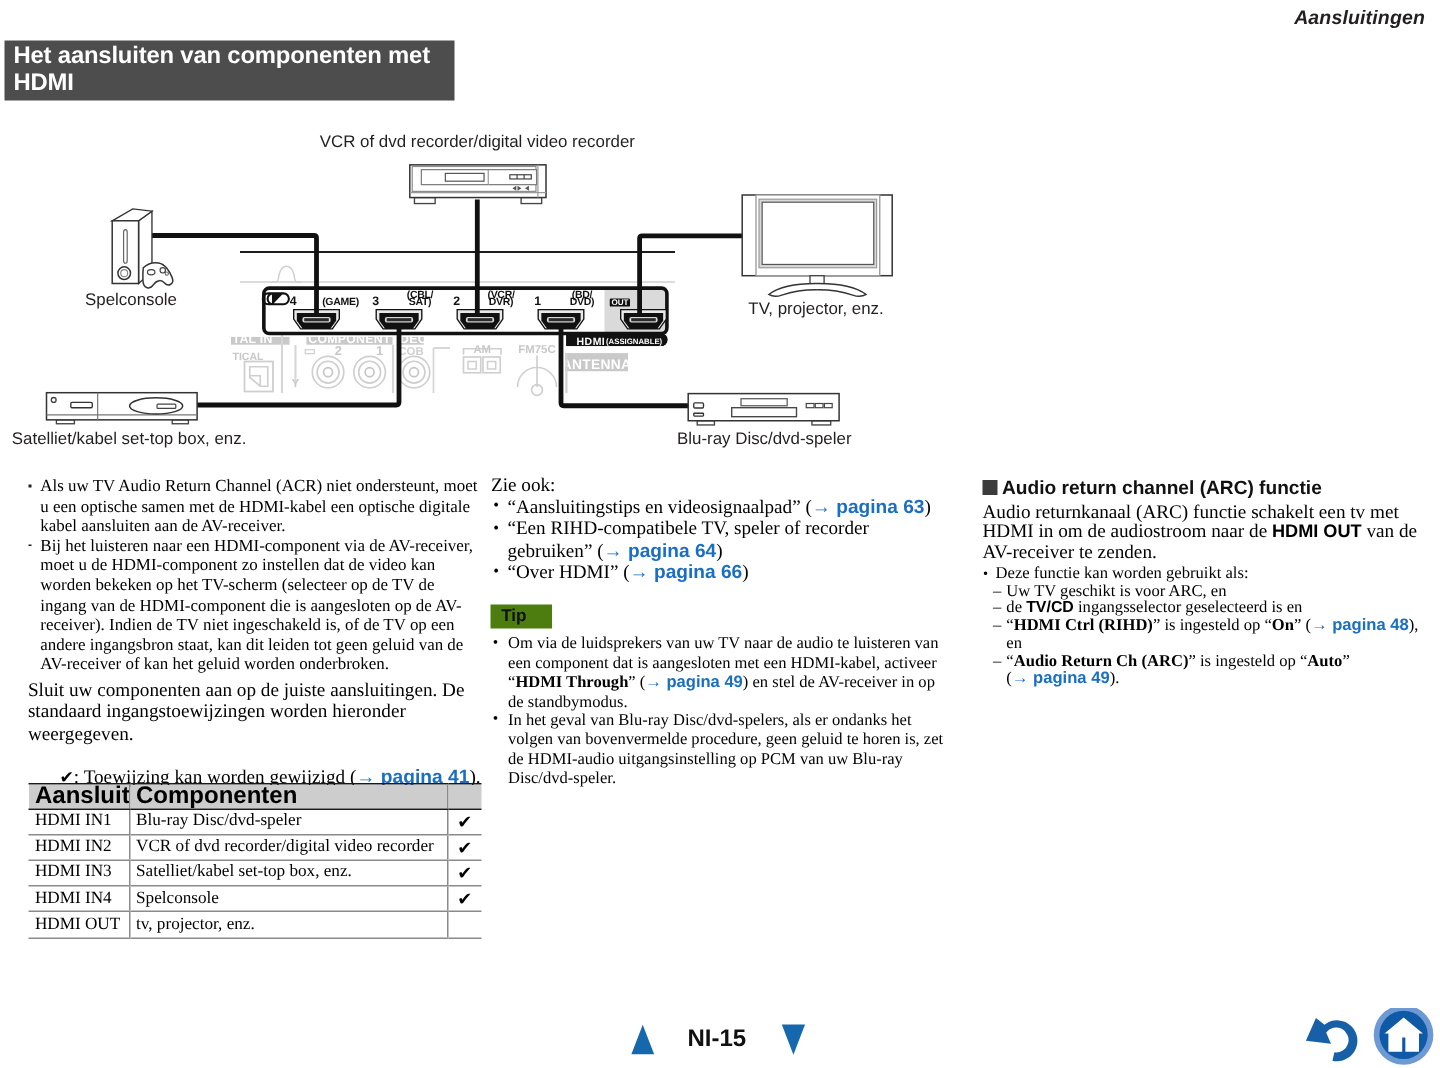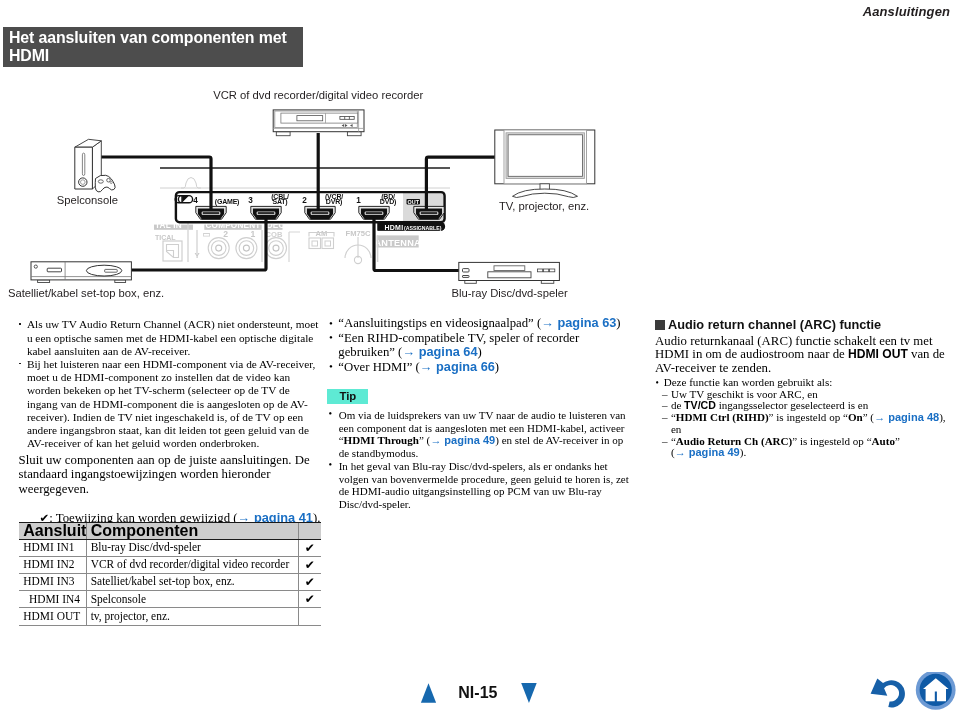--- a/index.html
+++ b/index.html
@@ -48,23 +48,23 @@
 
   
   .m-lead{font-size:12.8px;line-height:14.6px;}
   .m-bul{position:relative;padding-left:11px;font-size:12.75px;line-height:14.55px;}
   .m-bul .bd{position:absolute;left:1.6px;top:-0.5px;font-size:11px;}
   .m-bul.sm{font-size:11.04px;line-height:12.75px;padding-left:11.4px;}
   .m-bul.sm .bd{left:1.2px;top:-0.6px;font-size:10.4px;}
 
   
   .tagwrap{margin-top:8.4px;margin-bottom:4.3px;line-height:0;}
-  .tag{display:inline-block;background:#5eead4;font-family:"Liberation Sans",sans-serif;
+  .tag{display:inline-block;background:#4d7c0f;font-family:"Liberation Sans",sans-serif;
        font-weight:700;font-size:11.4px;color:#111;padding:3.4px 6.8px 2.6px 6.8px;line-height:9.8px;
-       text-align:center;min-width:27.5px;}
+       text-align:left;min-width:27.5px;}
 
   
   .rhead{font-family:"Liberation Sans",sans-serif;font-weight:700;font-size:12.75px;color:#111;
          line-height:14px;white-space:nowrap;}
   .sq{display:inline-block;width:9.5px;height:9.5px;background:#3b3b3b;margin-right:3.5px;vertical-align:-0.5px;}
   .r-body{font-size:12.8px;line-height:13.2px;margin-top:3.2px;}
   .r-body .sans{font-family:"Liberation Sans",sans-serif;font-weight:700;font-size:12.1px;}
   .r-bul{position:relative;padding-left:8.7px;font-size:11.07px;line-height:11.75px;margin-top:2.2px;}
   .r-bul .bd{position:absolute;left:0.4px;top:-0.4px;font-size:9.6px;}
   .r-dash{position:relative;padding-left:15.9px;font-size:11.07px;line-height:11.75px;}
@@ -284,34 +284,35 @@
             <td style="width: 62.4px;">HDMI IN2</td>
             <td class="vl">VCR of dvd recorder/digital video recorder</td>
             <td class="vl c3" style="width: 18.4px;">✔</td>
           </tr>
           <tr>
             <td style="width: 62.4px;">HDMI IN3</td>
             <td class="vl">Satelliet/kabel set-top box, enz.</td>
             <td class="vl c3" style="width: 18.4px;">✔</td>
           </tr>
           <tr>
-            <td style="width: 62.4px; text-align: center;">HDMI IN4</td>
+            <td style="width: 62.4px;">HDMI IN4</td>
             <td class="vl">Spelconsole</td>
             <td class="vl c3" style="width: 18.4px;">✔</td>
           </tr>
           <tr>
             <td style="width: 62.4px;">HDMI OUT</td>
             <td class="vl">tv, projector, enz.</td>
             <td class="vl c3" style="width: 18.4px;"></td>
           </tr>
         </tbody>
     </table>
   </div>
 
   <div class="abs" style="left:327.3px;top:316px;width:304px;">
+    <div class="m-lead">Zie ook:</div>
 
     <div class="m-bul">
       <span class="bd">•</span><span>“Aansluitingstips en videosignaalpad” (</span><span class="blue">→ pagina 63</span><span>)</span>
     </div>
     <div class="m-bul">
       <span class="bd">•</span><span>“Een RIHD-compatibele TV, speler of recorder gebruiken” (</span><span class="blue">→ pagina 64</span><span>)</span>
     </div>
     <div class="m-bul">
       <span class="bd">•</span><span>“Over HDMI” (</span><span class="blue">→ pagina 66</span><span>)</span>
     </div>

